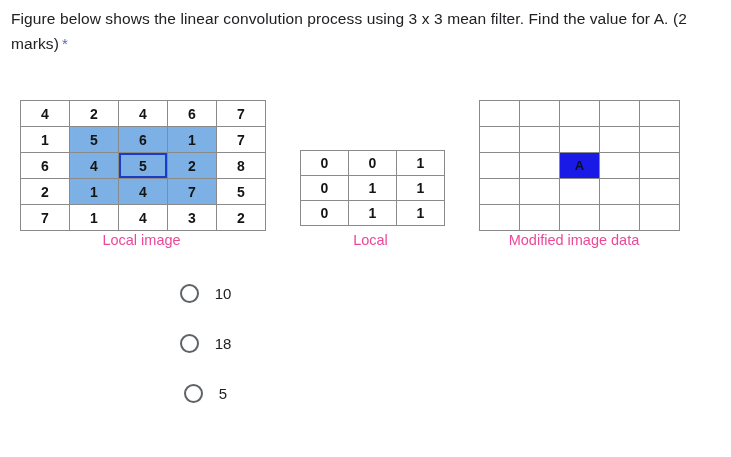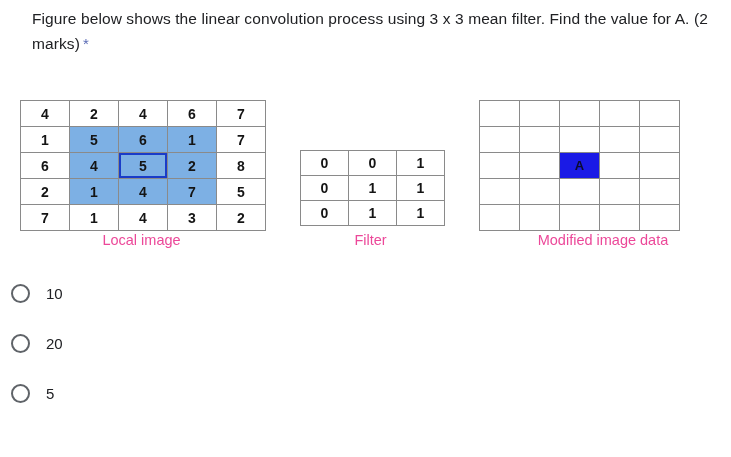--- a/index.html
+++ b/index.html
@@ -19,21 +19,20 @@
   
   .question {
     position: absolute;
     left: 11px;
     top: 6px;
     width: 700px;
     font-size: 15.5px;
     line-height: 25px;
     color: #202124;
     letter-spacing: 0.1px;
-    margin-left: 21px;
   }
   .required-star {
     color: #5a6bb5;
     font-size: 15px;
     margin-left: 3px;
   }
 
   
   .figure-area {
     position: absolute;
@@ -104,34 +103,35 @@
 
   .caption {
     position: absolute;
     font-size: 14.5px;
     color: #ec4899;
     text-align: center;
     white-space: nowrap;
   }
   #caption-local  { left: 20px;  top: 140px; width: 243px; }
   #caption-filter { left: 300px; top: 140px; width: 141px; }
-  #caption-mod    { left: 505px; top: 140px; width: 196px; }
+  #caption-mod    { left: 476px; top: 140px; width: 196px; }
 
   
   .options {
     position: absolute;
     left: 0;
     top: 268px;
     width: 400px;
   }
   .option-row {
     position: relative;
     height: 50px;
     display: flex;
     align-items: center;
+    justify-content: center;
   }
   .radio {
     width: 19px;
     height: 19px;
     border: 2px solid #5f6368;
     border-radius: 50%;
     margin-left: 11px;
     box-sizing: border-box;
     background: #ffffff;
     flex: 0 0 auto;
@@ -245,31 +245,31 @@
         <td></td>
         <td></td>
         <td></td>
         <td></td>
         <td></td>
       </tr>
     </tbody>
   </table>
 
   <div class="caption" id="caption-local">Local image</div>
-  <div class="caption" id="caption-filter">Filter</div>
+  <div class="caption" id="caption-filter">Local</div>
   <div class="caption" id="caption-mod">Modified image data</div>
 
 </div>
 
 <div class="options">
   <div class="option-row">
     <span class="radio"></span>
     <span class="option-label">10</span>
   </div>
   <div class="option-row">
     <span class="radio"></span>
-    <span class="option-label">20</span>
+    <span class="option-label">18</span>
   </div>
   <div class="option-row">
     <span class="radio"></span>
     <span class="option-label">5</span>
   </div>
 </div>
 
 </body></html>

